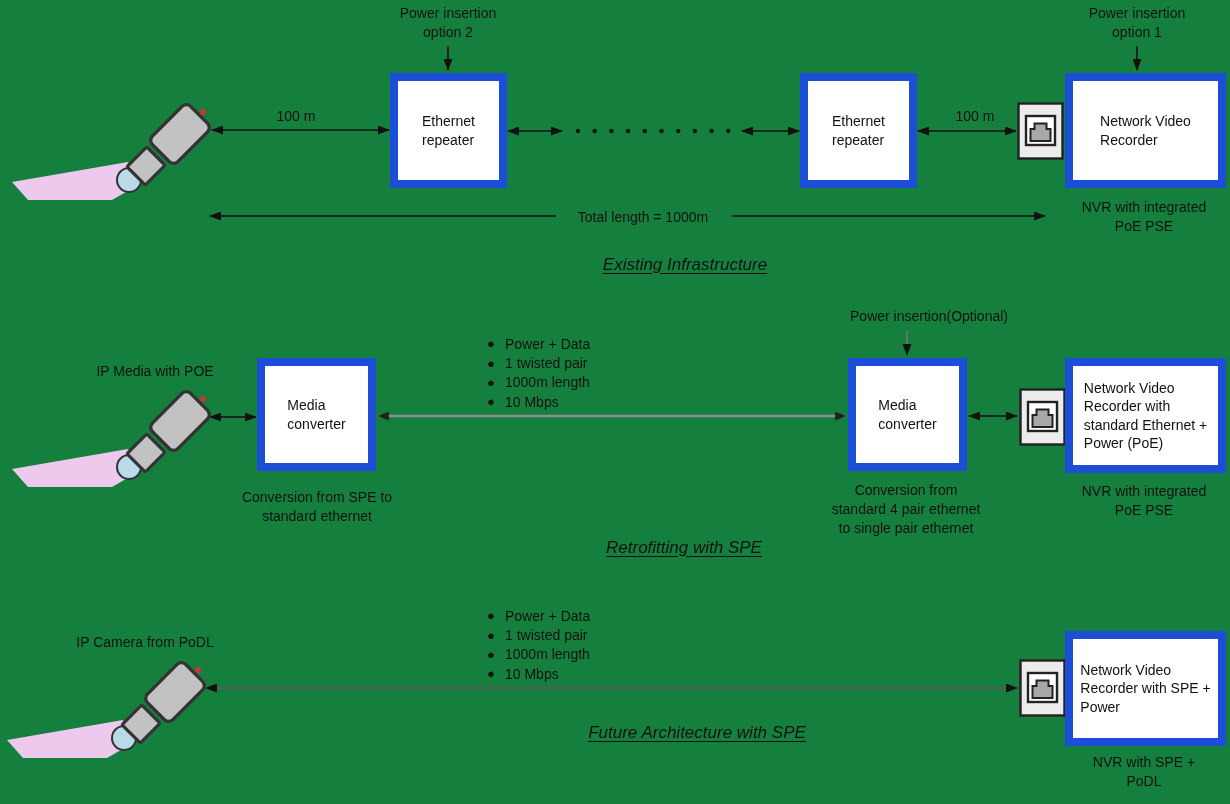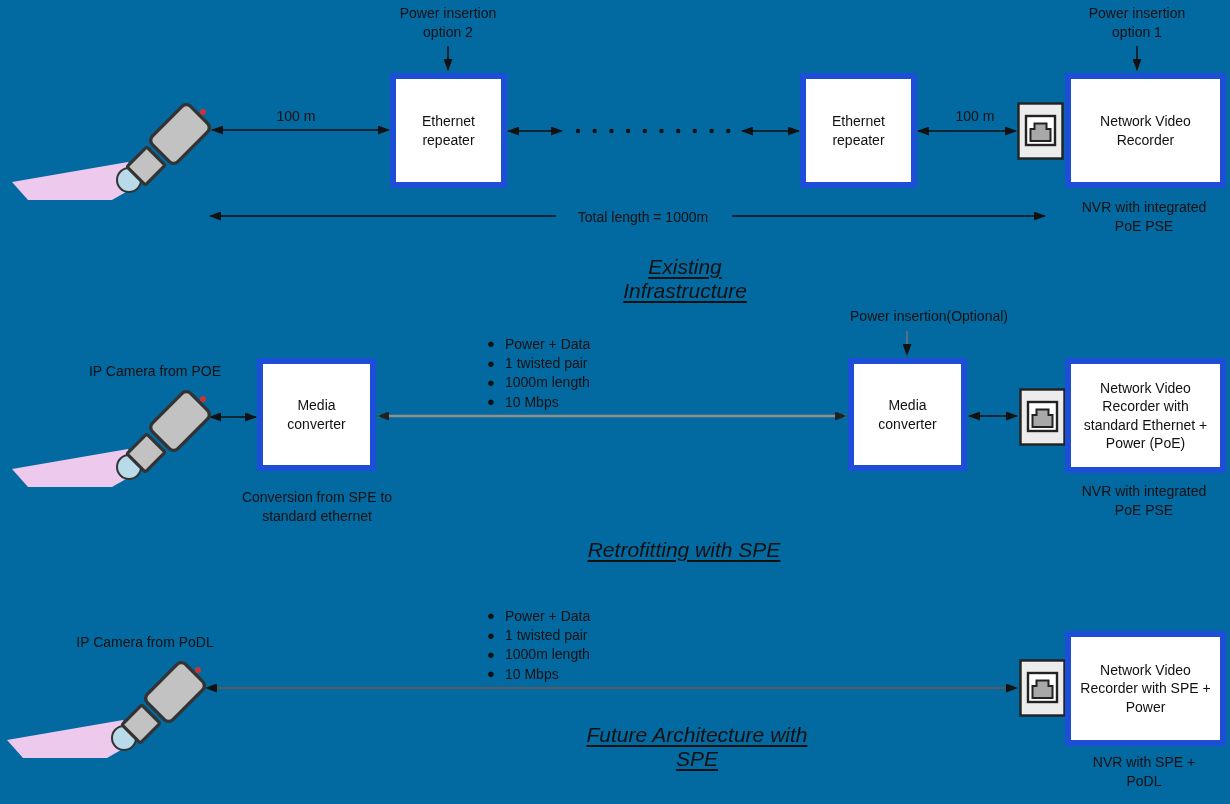--- a/index.html
+++ b/index.html
@@ -1,31 +1,31 @@
 <!DOCTYPE html>
 <html><head>
 <meta charset="utf-8">
 <style>
   * { margin:0; padding:0; box-sizing:border-box; }
   body { background:#fff; }
   .canvas {
-    position:relative; width:1230px; height:804px; background:#0369a1;
+    position:relative; width:1230px; height:804px; background:#15803d;
     font-family:"Liberation Sans", sans-serif; color:#111; overflow:hidden;
   }
   .box {
-    position:absolute; border:6px solid #1d4ed8; background:#fff;
+    position:absolute; border:8px solid #1d4ed8; background:#fff;
     display:flex; align-items:center; justify-content:center;
-    text-align:center; font-size:14px; line-height:1.32; white-space:pre-line;
+    text-align:left; font-size:14px; line-height:1.32; white-space:pre-line;
   }
   .lbl {
     position:absolute; font-size:14px; line-height:1.34; text-align:center;
     white-space:pre-line;
   }
   .title {
-    position:absolute; font-size:21px; font-style:italic;
+    position:absolute; font-size:17px; font-style:italic;
     text-decoration:underline; text-underline-offset:3px;
     text-align:center; white-space:pre-line;
   }
   .bullets { position:absolute; font-size:14px; }
   .bullets .row { display:flex; align-items:center; height:19.4px; }
   .bullets .dot { width:27px; padding-left:9px; font-size:13px; }
   .overlay { position:absolute; left:0; top:0; pointer-events:none; }
   .watermark {
     position:absolute; font-size:21px; letter-spacing:0.5px;
     color:#a5d6a5; white-space:nowrap;
@@ -117,21 +117,21 @@
   </svg>
 
   <div class="box" style="left:1065px; top:73px; width:161px; height:115px;">Network Video
 Recorder</div>
   <div class="lbl" style="left:1044px; top:198px; width:200px;">NVR with integrated
 PoE PSE</div>
 
   <div class="lbl" style="left:543px; top:208px; width:200px;">Total length = 1000m</div>
   <div class="title" style="left:585px; top:255px; width:200px;">Existing Infrastructure</div>
 
-  <div class="lbl" style="left:70px; top:362px; width:170px;">IP Camera from POE</div>
+  <div class="lbl" style="left:70px; top:362px; width:170px;">IP Media with POE</div>
 
   <svg class="part" style="left:10px; top:385px;" width="205" height="112">
     <use href="#cam"></use>
   </svg>
 
   <div class="box" style="left:257px; top:358px; width:119px; height:113px;">Media
 converter</div>
   <div class="lbl" style="left:207px; top:488px; width:220px;">Conversion from SPE to
 standard ethernet</div>
 
@@ -150,20 +150,23 @@
       </div>
     <div class="row">
         <span class="dot">●</span>
         <span>10 Mbps</span>
       </div>
   </div>
 
   <div class="lbl" style="left:819px; top:307px; width:220px;">Power insertion(Optional)</div>
   <div class="box" style="left:848px; top:358px; width:119px; height:113px;">Media
 converter</div>
+  <div class="lbl" style="left:806px; top:481px; width:200px;">Conversion from
+standard 4 pair ethernet
+to single pair ethernet</div>
 
   <svg class="part" style="left:1019px; top:388px;" width="47" height="58">
     <use href="#conn"></use>
   </svg>
 
   <div class="box" style="left:1065px; top:358px; width:161px; height:115px;">Network Video
 Recorder with
 standard Ethernet +
 Power (PoE)</div>
   <div class="lbl" style="left:1044px; top:482px; width:200px;">NVR with integrated

